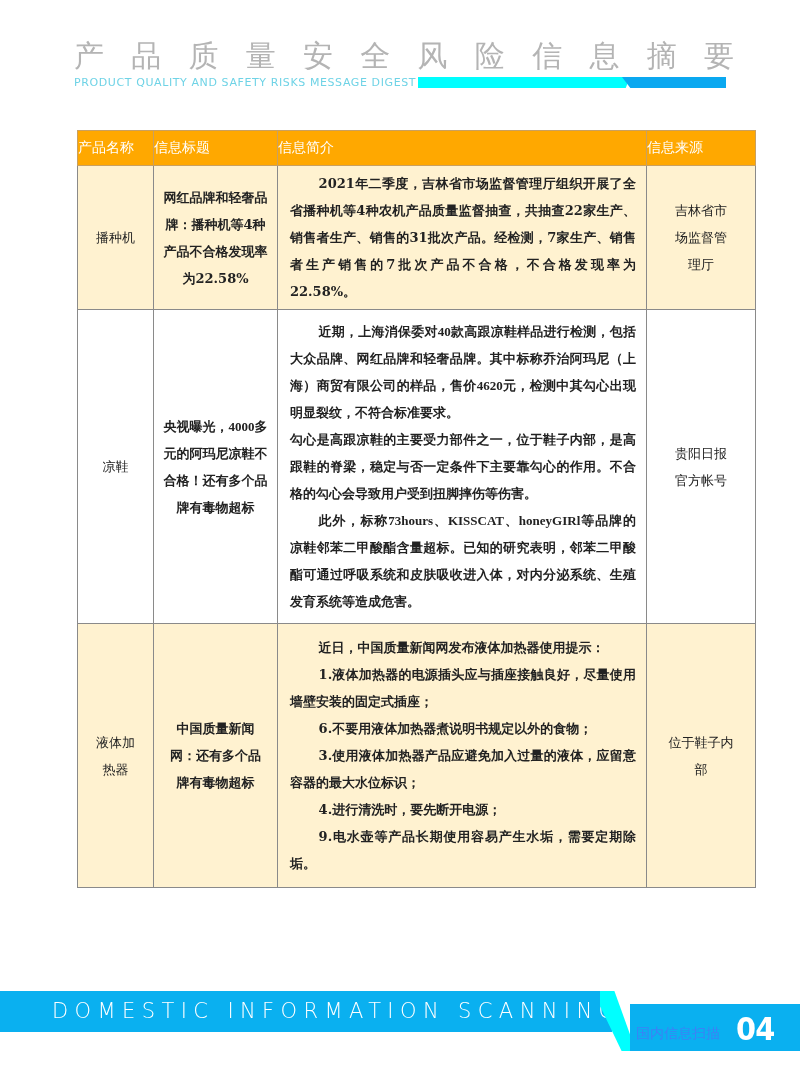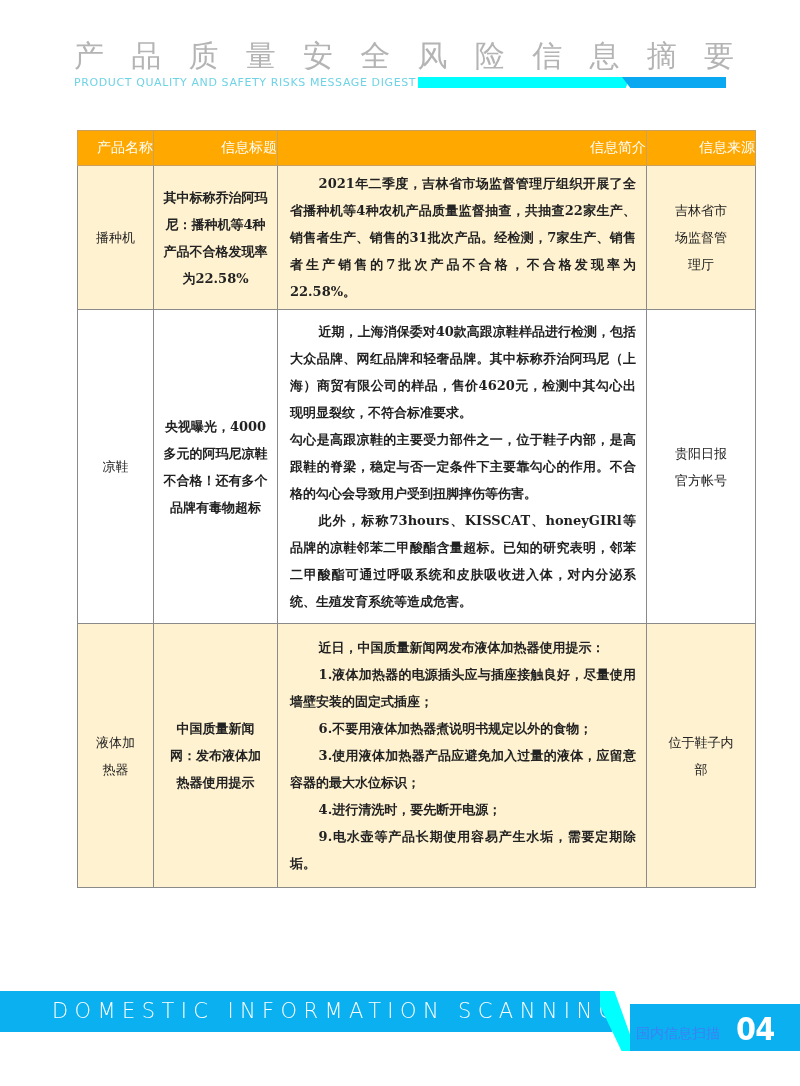--- a/index.html
+++ b/index.html
@@ -32,28 +32,28 @@
 
     
     table.info {
       position: absolute; left: 77px; top: 130px; width: 678px;
       border-collapse: collapse; table-layout: fixed;
     }
     table.info th, table.info td { border: 1.5px solid #8a8a8a; }
     table.info th {
       background: #ffa800; color: #ffffff; height: 35px;
       font-family: "DejaVu Sans", sans-serif; font-weight: normal; font-size: 14px;
-      text-align: right; vertical-align: middle;
+      text-align: left; vertical-align: middle;
       border-color: #c9a060;
     }
     table.info td {
       font-size: 13px; line-height: 27px; vertical-align: middle; text-align: center;
     }
     tr.row-a td { background: #fff2d0; }
-    tr.row-b td { background: #ffffff; }
+    tr.row-b td { background: #ffffff; font-family: Liberation Serif, serif; }
     td.c-name { font-family: "DejaVu Sans", sans-serif; font-size: 13.5px; }
     td.c-title { padding: 6px 8px; font-weight: bold; font-size: 13px; }
     td.c-desc { text-align: left; padding: 4px 10px 4px 12px; font-weight: bold; font-size: 12.6px; }
     td.c-desc p { text-indent: 2.2em; text-align: justify; }
     td.c-desc p.noindent { text-indent: 0; }
     td.c-src { font-family: "DejaVu Sans", sans-serif; font-size: 13px; padding: 0 22px; }
 
     
     .ftr-bar {
       position: absolute; left: 0; top: 991px; width: 612px; height: 41px;
@@ -115,39 +115,39 @@
     <tr>
       <th>产品名称</th>
       <th>信息标题</th>
       <th>信息简介</th>
       <th>信息来源</th>
     </tr>
   </thead>
   <tbody>
     <tr class="row-a" style="height:135px">
       <td class="c-name">播种机</td>
-      <td class="c-title">其中标称乔治阿玛尼：播种机等4种产品不合格发现率为22.58%</td>
+      <td class="c-title">网红品牌和轻奢品牌：播种机等4种产品不合格发现率为22.58%</td>
       <td class="c-desc">
         <p>2021年二季度，吉林省市场监督管理厅组织开展了全省播种机等4种农机产品质量监督抽查，共抽查22家生产、销售者生产、销售的31批次产品。经检测，7家生产、销售者生产销售的7批次产品不合格，不合格发现率为22.58%。</p>
       </td>
       <td class="c-src">吉林省市场监督管理厅</td>
     </tr>
     <tr class="row-b" style="height:314px">
       <td class="c-name">凉鞋</td>
       <td class="c-title">央视曝光，4000多元的阿玛尼凉鞋不合格！还有多个品牌有毒物超标</td>
       <td class="c-desc">
         <p>近期，上海消保委对40款高跟凉鞋样品进行检测，包括大众品牌、网红品牌和轻奢品牌。其中标称乔治阿玛尼（上海）商贸有限公司的样品，售价4620元，检测中其勾心出现明显裂纹，不符合标准要求。</p>
         <p class="noindent">勾心是高跟凉鞋的主要受力部件之一，位于鞋子内部，是高跟鞋的脊梁，稳定与否一定条件下主要靠勾心的作用。不合格的勾心会导致用户受到扭脚摔伤等伤害。</p>
         <p>此外，标称73hours、KISSCAT、honeyGIRl等品牌的凉鞋邻苯二甲酸酯含量超标。已知的研究表明，邻苯二甲酸酯可通过呼吸系统和皮肤吸收进入体，对内分泌系统、生殖发育系统等造成危害。</p>
       </td>
       <td class="c-src">贵阳日报官方帐号</td>
     </tr>
     <tr class="row-a" style="height:264px">
       <td class="c-name" style="padding:0 12px">液体加热器</td>
-      <td class="c-title" style="padding:6px 14px">中国质量新闻网：发布液体加热器使用提示</td>
+      <td class="c-title" style="padding:6px 14px">中国质量新闻网：还有多个品牌有毒物超标</td>
       <td class="c-desc">
         <p>近日，中国质量新闻网发布液体加热器使用提示：</p>
         <p>1.液体加热器的电源插头应与插座接触良好，尽量使用墙壁安装的固定式插座；</p>
         <p>6.不要用液体加热器煮说明书规定以外的食物；</p>
         <p>3.使用液体加热器产品应避免加入过量的液体，应留意容器的最大水位标识；</p>
         <p>4.进行清洗时，要先断开电源；</p>
         <p>9.电水壶等产品长期使用容易产生水垢，需要定期除垢。</p>
       </td>
       <td class="c-src" style="padding:0 16px">位于鞋子内部</td>
     </tr>

